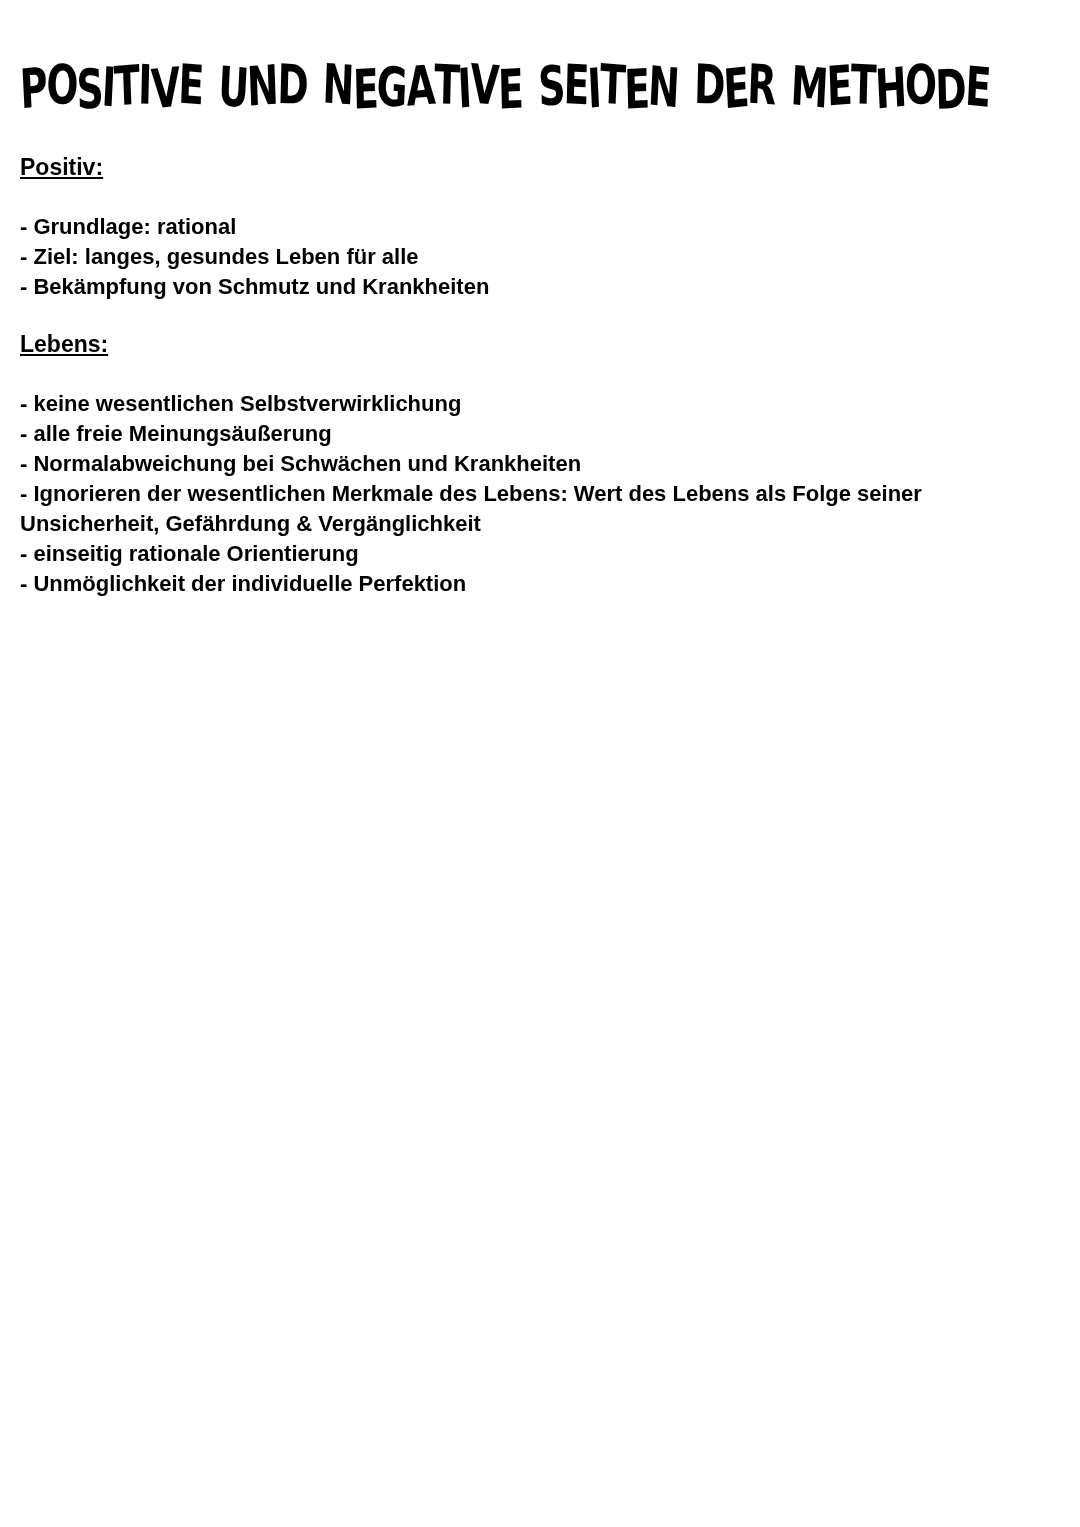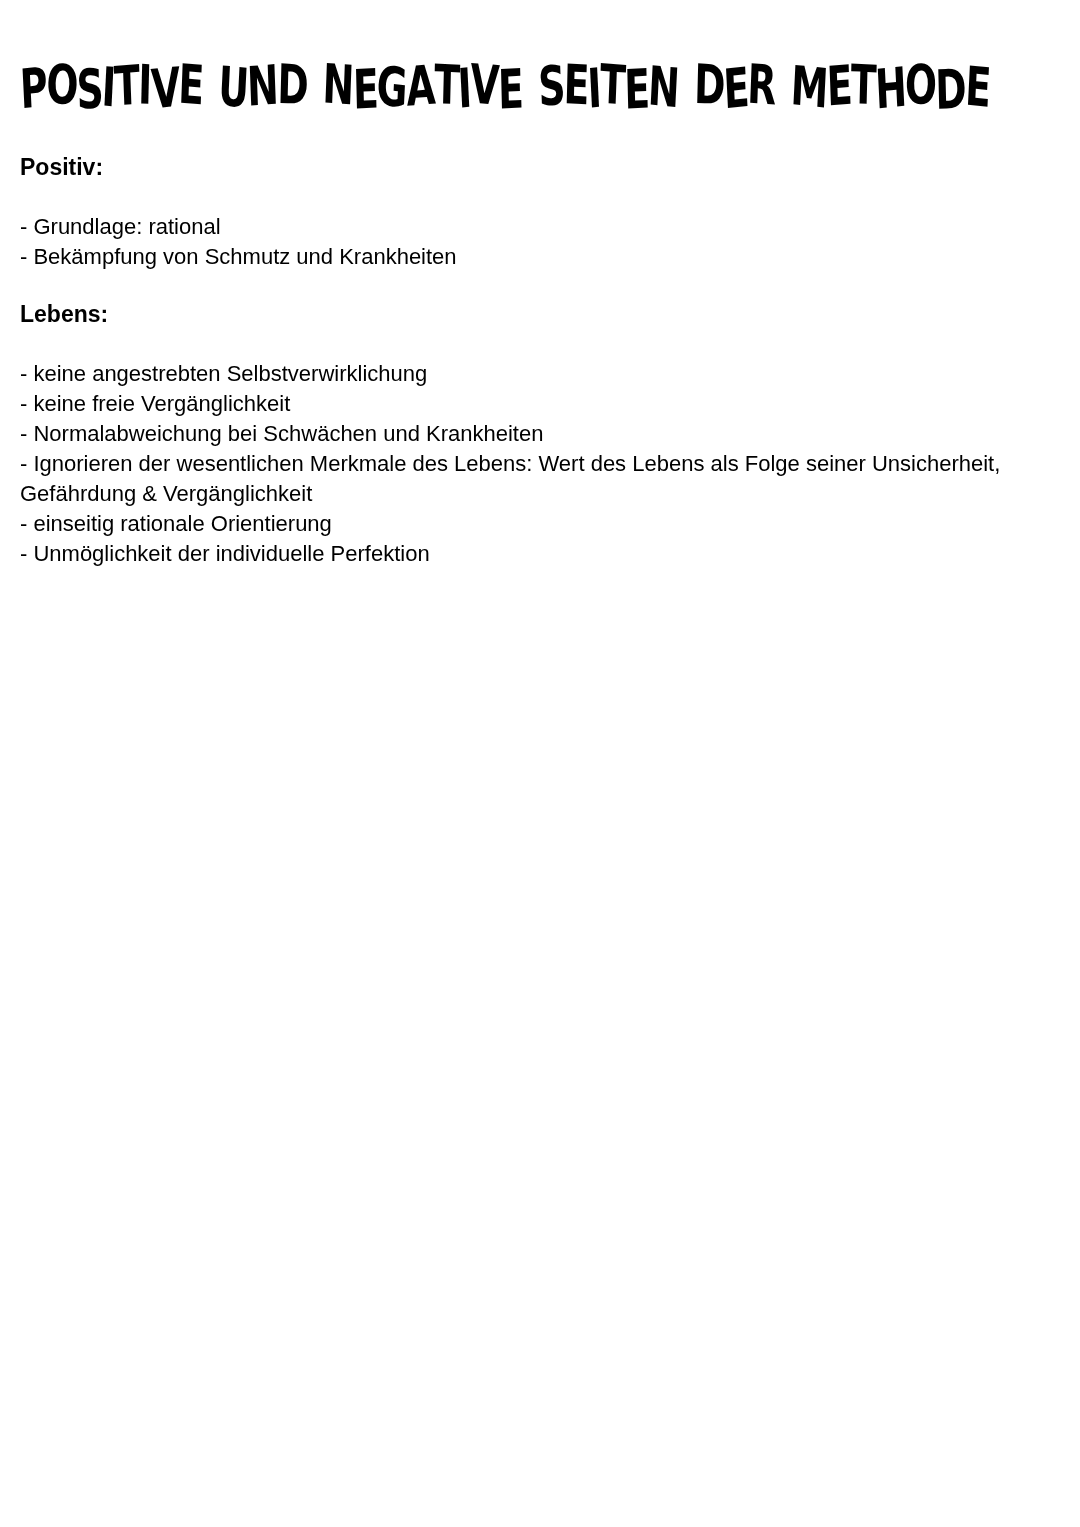--- a/index.html
+++ b/index.html
@@ -34,54 +34,56 @@
     color: #000000;
   }
   .doc-title span {
     display: inline-block;
   }
   .section-heading {
     font-weight: bold;
     font-size: 23px;
     margin-top: 34px;
     line-height: 30px;
+    text-decoration: underline;
   }
   .item-list {
     margin-top: 30px;
     max-width: 1012px;
   }
   .list-item {
     font-size: 22px;
     line-height: 30px;
-    font-weight: normal;
+    font-weight: bold;
   }
   .section-negativ .section-heading {
     margin-top: 27px;
   }
 </style>
 </head>
 <body>
 
 <div class="page">
 
   <h1 class="doc-title"><span style="transform: rotate(-4deg) translateY(1px);">P</span><span style="transform: rotate(3deg) translateY(-2px);">O</span><span style="transform: rotate(-2deg) translateY(2px);">S</span><span style="transform: rotate(4deg) translateY(0px);">I</span><span style="transform: rotate(-3deg) translateY(-1px);">T</span><span style="transform: rotate(2deg) translateY(-2px);">I</span><span style="transform: rotate(-4deg) translateY(1px);">V</span><span style="transform: rotate(3deg) translateY(-2px);">E</span><span style="width: 0.42em; letter-spacing: 0px;">&nbsp;</span><span style="transform: rotate(4deg) translateY(0px);">U</span><span style="transform: rotate(-3deg) translateY(-1px);">N</span><span style="transform: rotate(2deg) translateY(-2px);">D</span><span style="width: 0.42em; letter-spacing: 0px;">&nbsp;</span><span style="transform: rotate(3deg) translateY(-2px);">N</span><span style="transform: rotate(-2deg) translateY(2px);">E</span><span style="transform: rotate(4deg) translateY(0px);">G</span><span style="transform: rotate(-3deg) translateY(-1px);">A</span><span style="transform: rotate(2deg) translateY(-2px);">T</span><span style="transform: rotate(-4deg) translateY(1px);">I</span><span style="transform: rotate(3deg) translateY(-2px);">V</span><span style="transform: rotate(-2deg) translateY(2px);">E</span><span style="width: 0.42em; letter-spacing: 0px;">&nbsp;</span><span style="transform: rotate(-3deg) translateY(-1px);">S</span><span style="transform: rotate(2deg) translateY(-2px);">E</span><span style="transform: rotate(-4deg) translateY(1px);">I</span><span style="transform: rotate(3deg) translateY(-2px);">T</span><span style="transform: rotate(-2deg) translateY(2px);">E</span><span style="transform: rotate(4deg) translateY(0px);">N</span><span style="width: 0.42em; letter-spacing: 0px;">&nbsp;</span><span style="transform: rotate(2deg) translateY(-2px);">D</span><span style="transform: rotate(-4deg) translateY(1px);">E</span><span style="transform: rotate(3deg) translateY(-2px);">R</span><span style="width: 0.42em; letter-spacing: 0px;">&nbsp;</span><span style="transform: rotate(4deg) translateY(0px);">M</span><span style="transform: rotate(-3deg) translateY(-1px);">E</span><span style="transform: rotate(2deg) translateY(-2px);">T</span><span style="transform: rotate(-4deg) translateY(1px);">H</span><span style="transform: rotate(3deg) translateY(-2px);">O</span><span style="transform: rotate(-2deg) translateY(2px);">D</span><span style="transform: rotate(4deg) translateY(0px);">E</span></h1>
 
   <div class="section section-positiv">
     <div class="section-heading">Positiv:</div>
     <div class="item-list">
       <div class="list-item">- Grundlage: rational</div>
+      <div class="list-item">- Ziel: langes, gesundes Leben für alle</div>
       <div class="list-item">- Bekämpfung von Schmutz und Krankheiten</div>
     </div>
   </div>
 
   <div class="section section-negativ">
     <div class="section-heading">Lebens:</div>
     <div class="item-list">
-      <div class="list-item">- keine angestrebten Selbstverwirklichung</div>
-      <div class="list-item">- keine freie Vergänglichkeit</div>
+      <div class="list-item">- keine wesentlichen Selbstverwirklichung</div>
+      <div class="list-item">- alle freie Meinungsäußerung</div>
       <div class="list-item">- Normalabweichung bei Schwächen und Krankheiten</div>
       <div class="list-item">- Ignorieren der wesentlichen Merkmale des Lebens: Wert des Lebens als Folge seiner Unsicherheit, Gefährdung &amp; Vergänglichkeit</div>
       <div class="list-item">- einseitig rationale Orientierung</div>
       <div class="list-item">- Unmöglichkeit der individuelle Perfektion</div>
     </div>
   </div>
 
 </div>
 
 </body></html>

